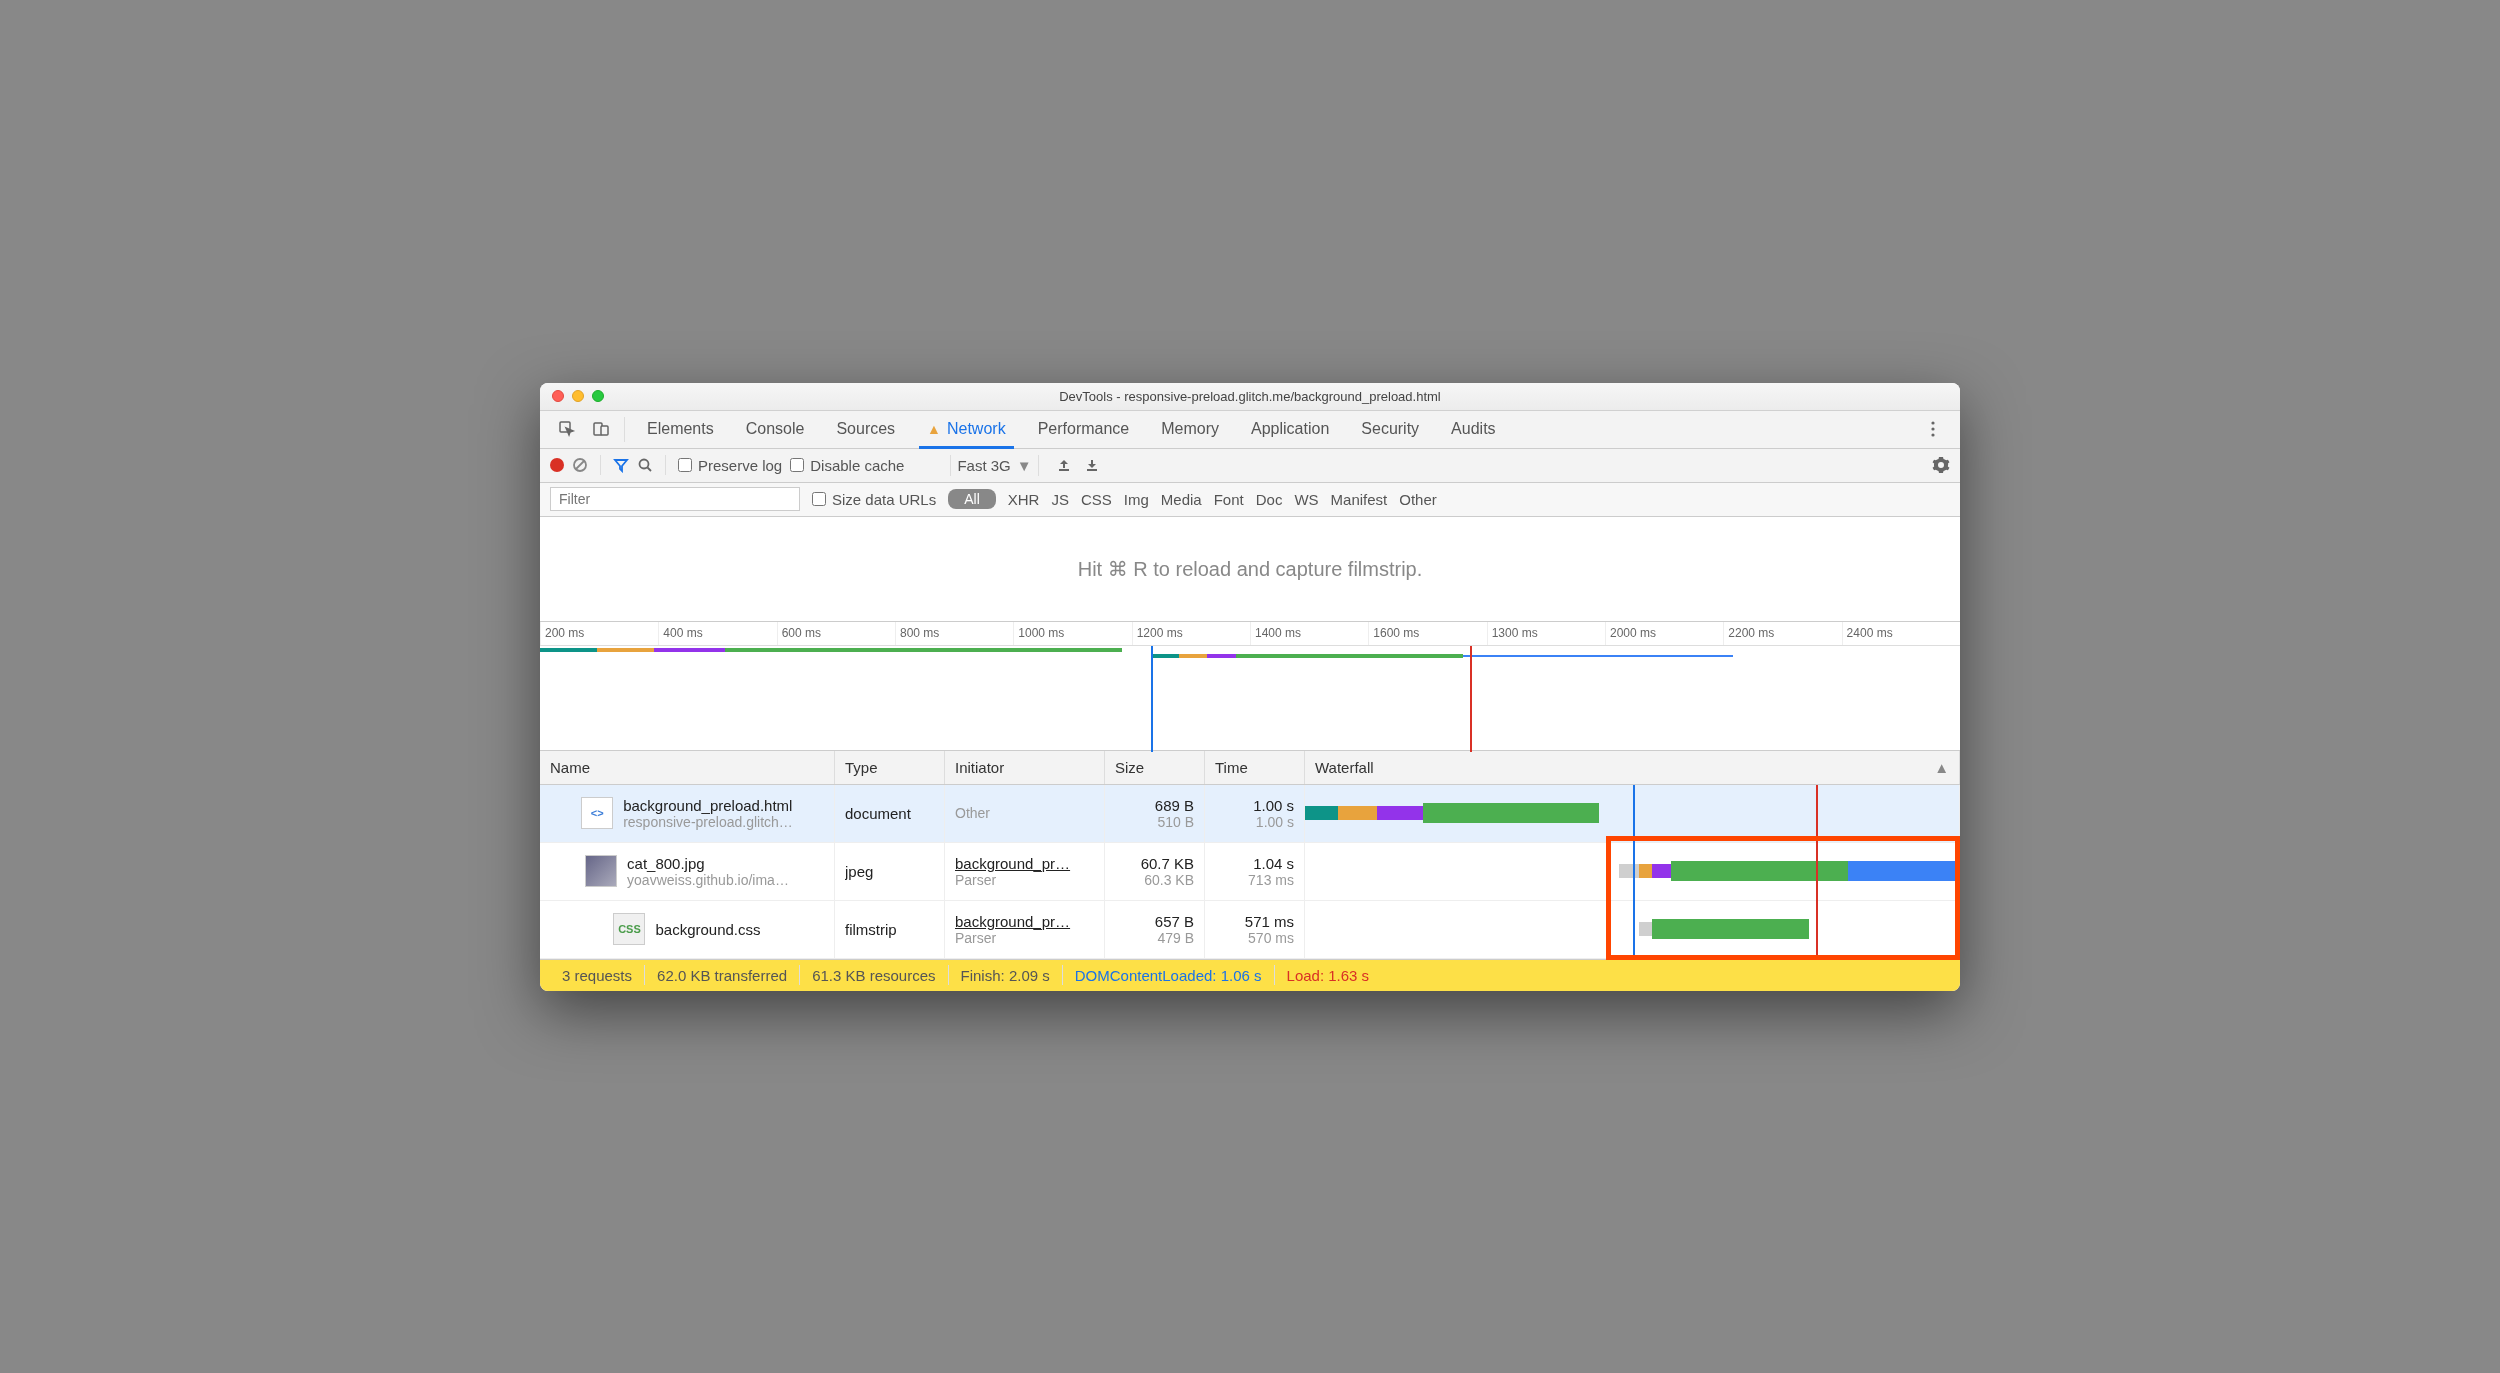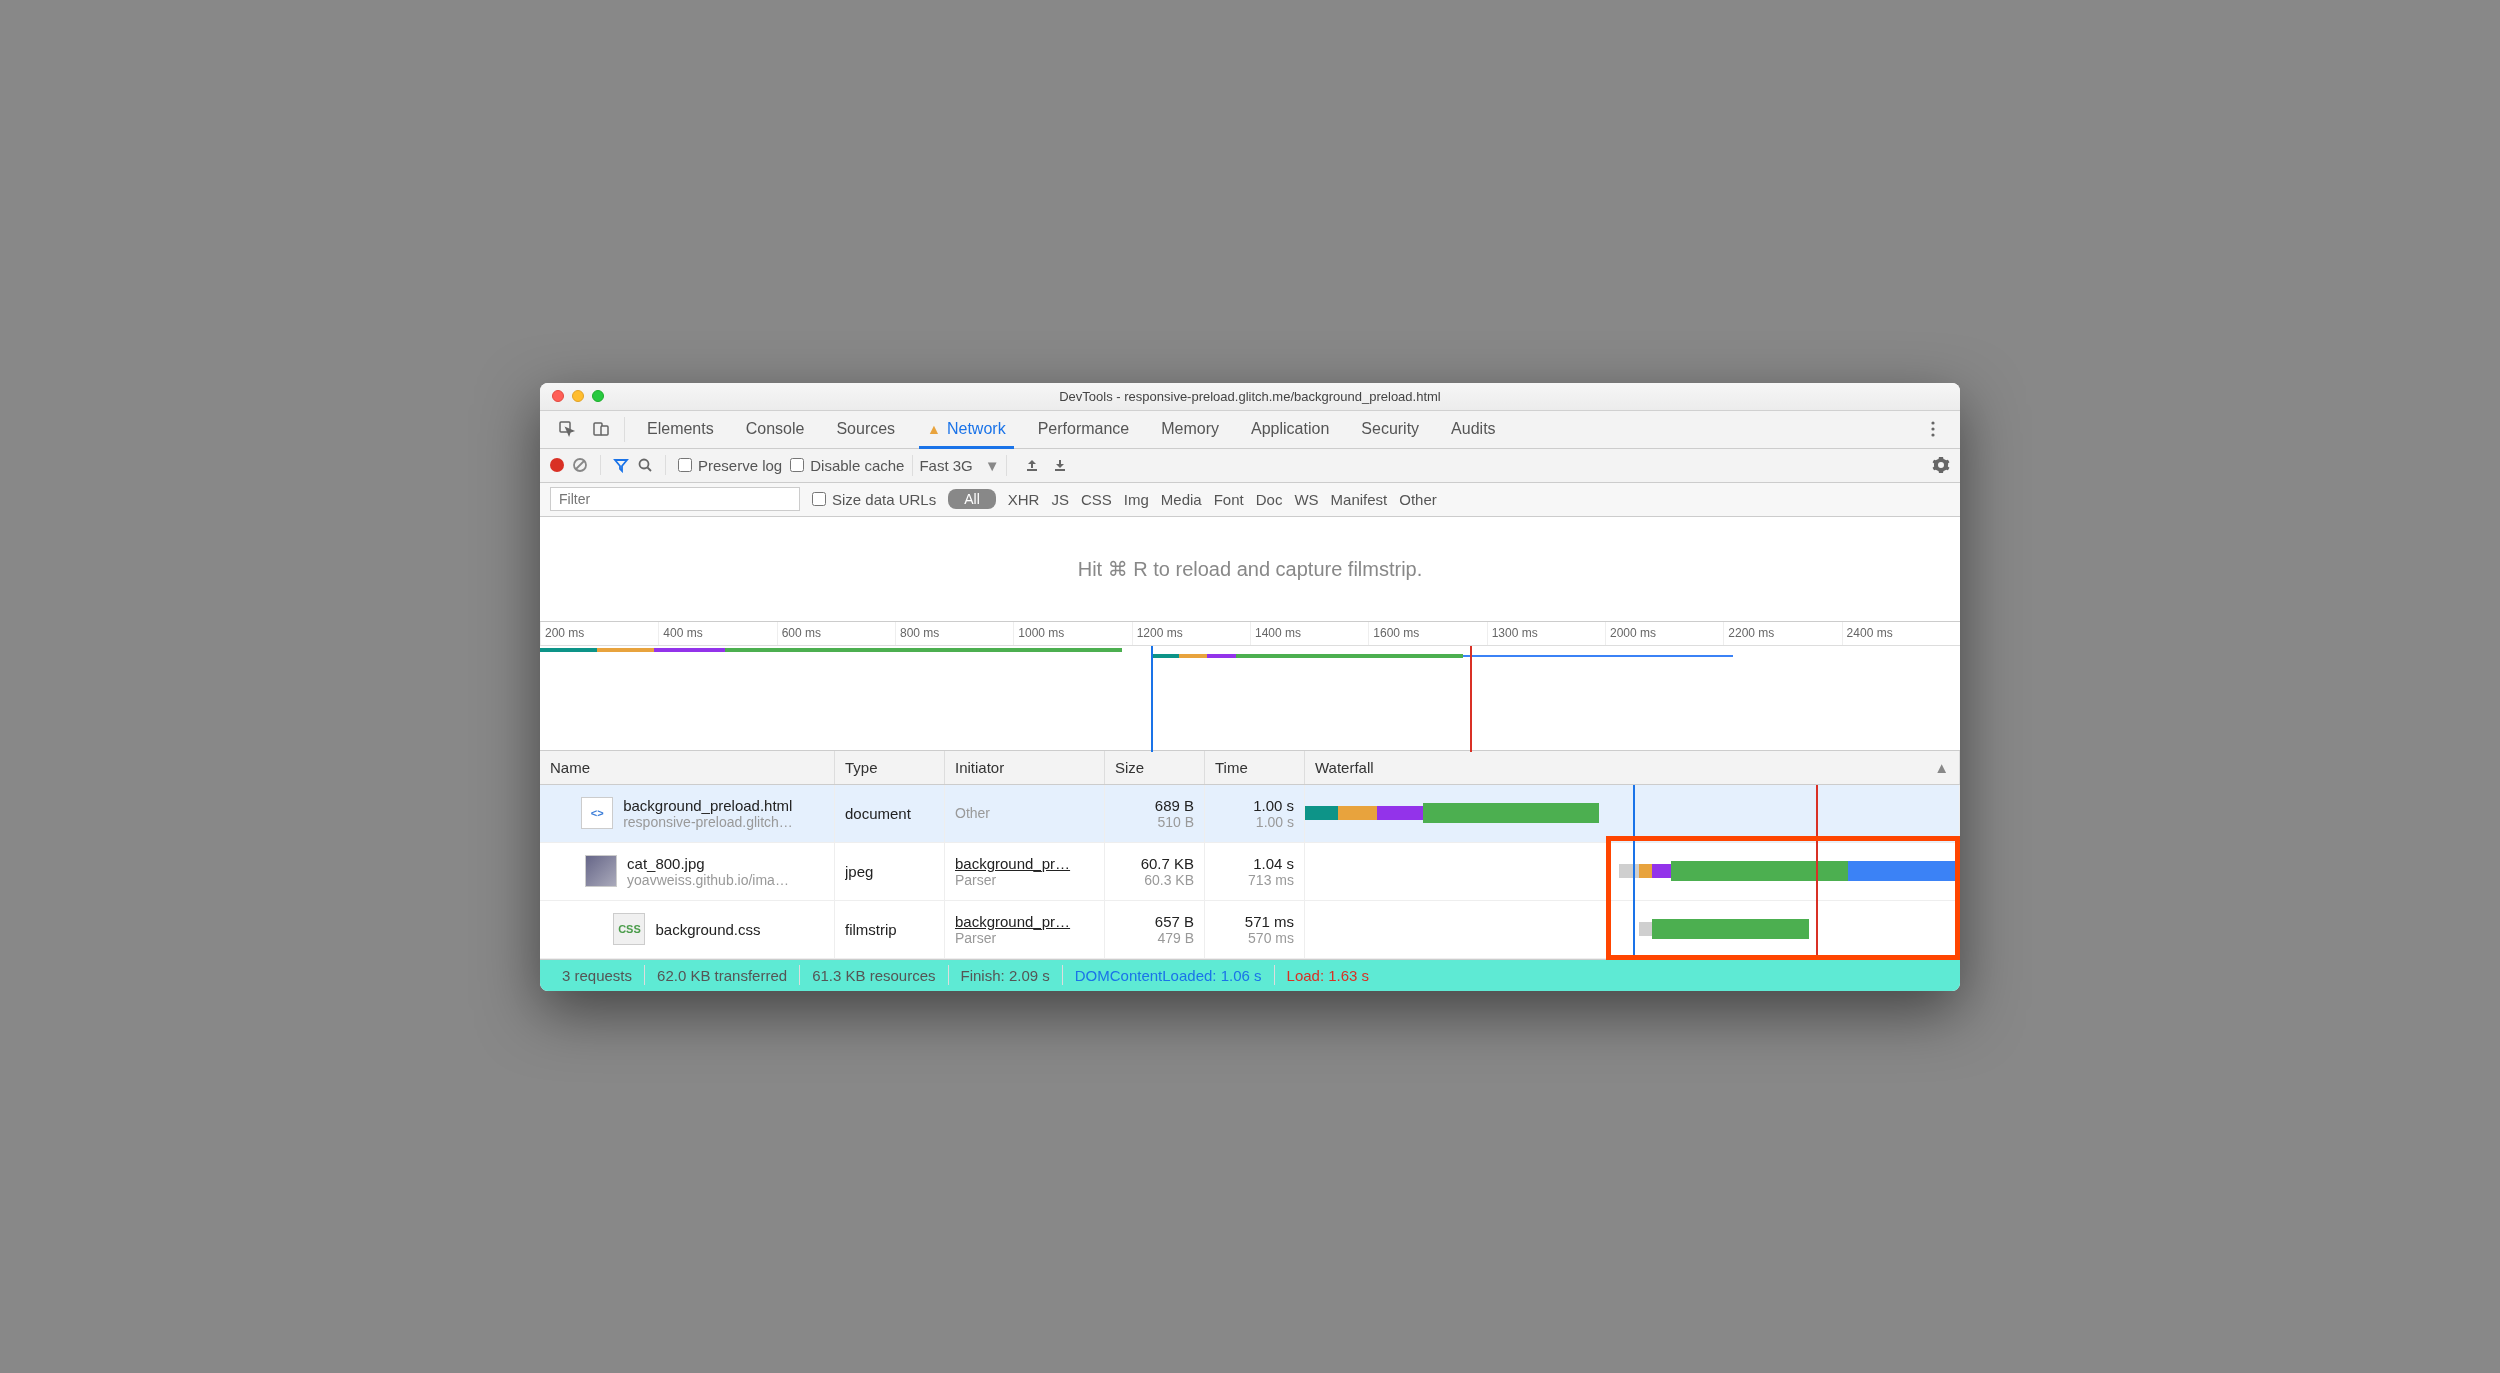--- a/index.html
+++ b/index.html
@@ -18,21 +18,21 @@
 .tab { display: flex; align-items: center; padding: 0 16px; color: #555; font-size: 16px; cursor: pointer; position: relative; }
 .tab.active { color: #1a73e8; }
 .tab.active::after { content: ""; position: absolute; bottom: -1px; left: 8px; right: 8px; height: 3px; background: #1a73e8; }
 .warn-icon { color: #e8a33d; margin-right: 6px; font-size: 14px; }
 .spacer { flex: 1; }
 .toolbar { height: 34px; background: #f3f3f3; border-bottom: 1px solid #ccc; display: flex; align-items: center; padding: 8px 10px; gap: 8px; font-size: 15px; color: #555; }
 .rec { width: 14px; height: 14px; background: #d93025; border-radius: 50%; }
 .tool-sep { width: 1px; height: 20px; background: #ddd; margin: 0 4px; }
 .chk { display: flex; align-items: center; gap: 6px; }
 .chk input { width: 14px; height: 14px; }
-.throttle { display: flex; align-items: center; gap: 12px; padding: 2px 6px; border-left: 1px solid #ddd; border-right: 1px solid #ddd; }
+.throttle { display: flex; align-items: center; gap: 6px; padding: 2px 6px; border-left: 1px solid #ddd; border-right: 1px solid #ddd; margin-left: 38px; }
 .filterbar { height: 34px; background: #f7f7f7; border-bottom: 1px solid #ccc; display: flex; align-items: center; padding: 0 10px; gap: 12px; font-size: 15px; color: #555; }
 .filter-input { width: 250px; height: 24px; border: 1px solid #ccc; padding: 0 8px; font-size: 14px; color: #0f766e; background: #fff; }
 .pill { background: #888; color: #fff; padding: 2px 16px; border-radius: 8px; font-size: 14px; }
 .ftype { cursor: pointer; }
 .filmstrip { height: 104px; display: flex; align-items: center; justify-content: center; color: #888; font-size: 20px; }
 .overview { height: 130px; border-top: 1px solid #ccc; border-bottom: 1px solid #ccc; position: relative; background: #fff; }
 .ruler { height: 24px; border-bottom: 1px solid #ddd; display: flex; }
 .ruler div { flex: 1; border-left: 1px solid #eee; padding-left: 4px; font-size: 12px; color: #666; display: flex; align-items: center; }
 .timeline-body { position: relative; height: 106px; }
 .ov-seg { position: absolute; height: 4px; top: 2px; }
@@ -56,21 +56,21 @@
 .td .link { color: #222; text-decoration: underline; }
 .name-cell { flex-direction: row; align-items: center; gap: 10px; }
 .file-icon { width: 32px; height: 32px; border: 1px solid #ccc; background: #fff; display: flex; align-items: center; justify-content: center; font-size: 11px; font-weight: bold; flex-shrink: 0; }
 .file-icon.html { color: #3b7dd8; }
 .file-icon.css { color: #4a9c4a; background: #f0f0f0; }
 .file-icon.img { background: linear-gradient(135deg,#668,#aab); color: transparent; }
 .name-text { display: flex; flex-direction: column; overflow: hidden; }
 .wf-cell { position: relative; padding: 0; }
 .wf-bar { position: absolute; height: 14px; top: 50%; transform: translateY(-50%); }
 .highlight-box { position: absolute; border: 5px solid #ff4500; pointer-events: none; }
-.status { height: 32px; border-top: 1px solid #ccc; background: #5eead4; display: flex; align-items: center; padding: 0 10px; gap: 0; font-size: 15px; color: #555; }
+.status { height: 32px; border-top: 1px solid #ccc; background: #fde047; display: flex; align-items: center; padding: 0 10px; gap: 0; font-size: 15px; color: #555; }
 .status span { padding: 0 12px; }
 .status .sep { width: 1px; height: 20px; background: #ddd; padding: 0; }
 .dcl { color: #1a73e8; }
 .load { color: #d93025; }
 svg { display: block; }
 </style>
 </head>
 <body>
 
 <div class="window">

